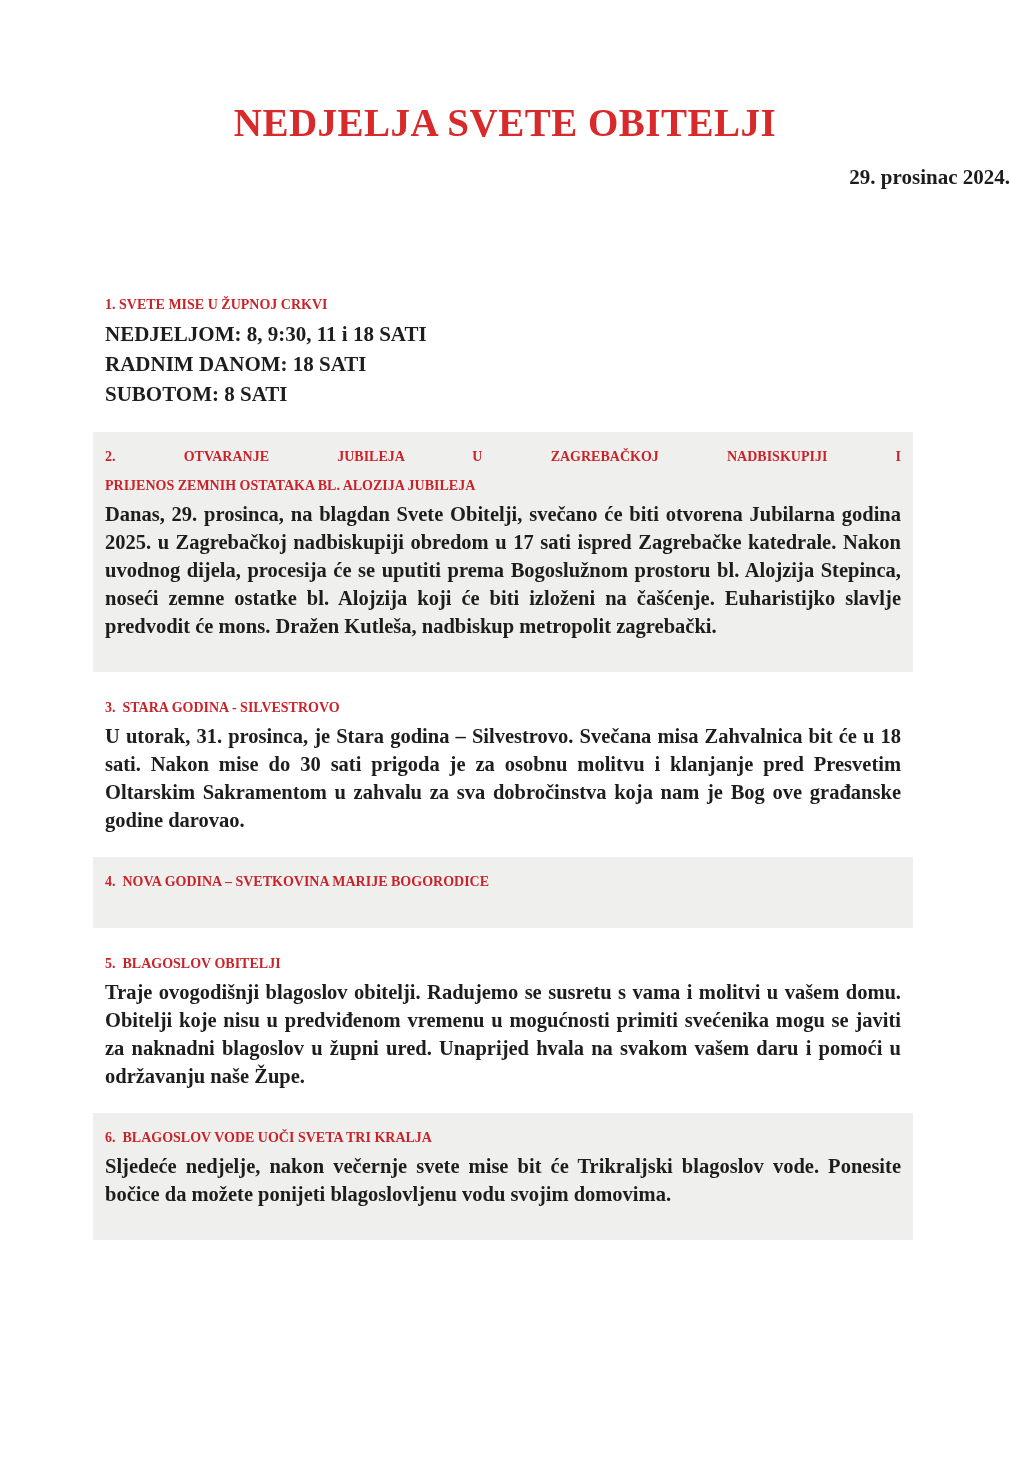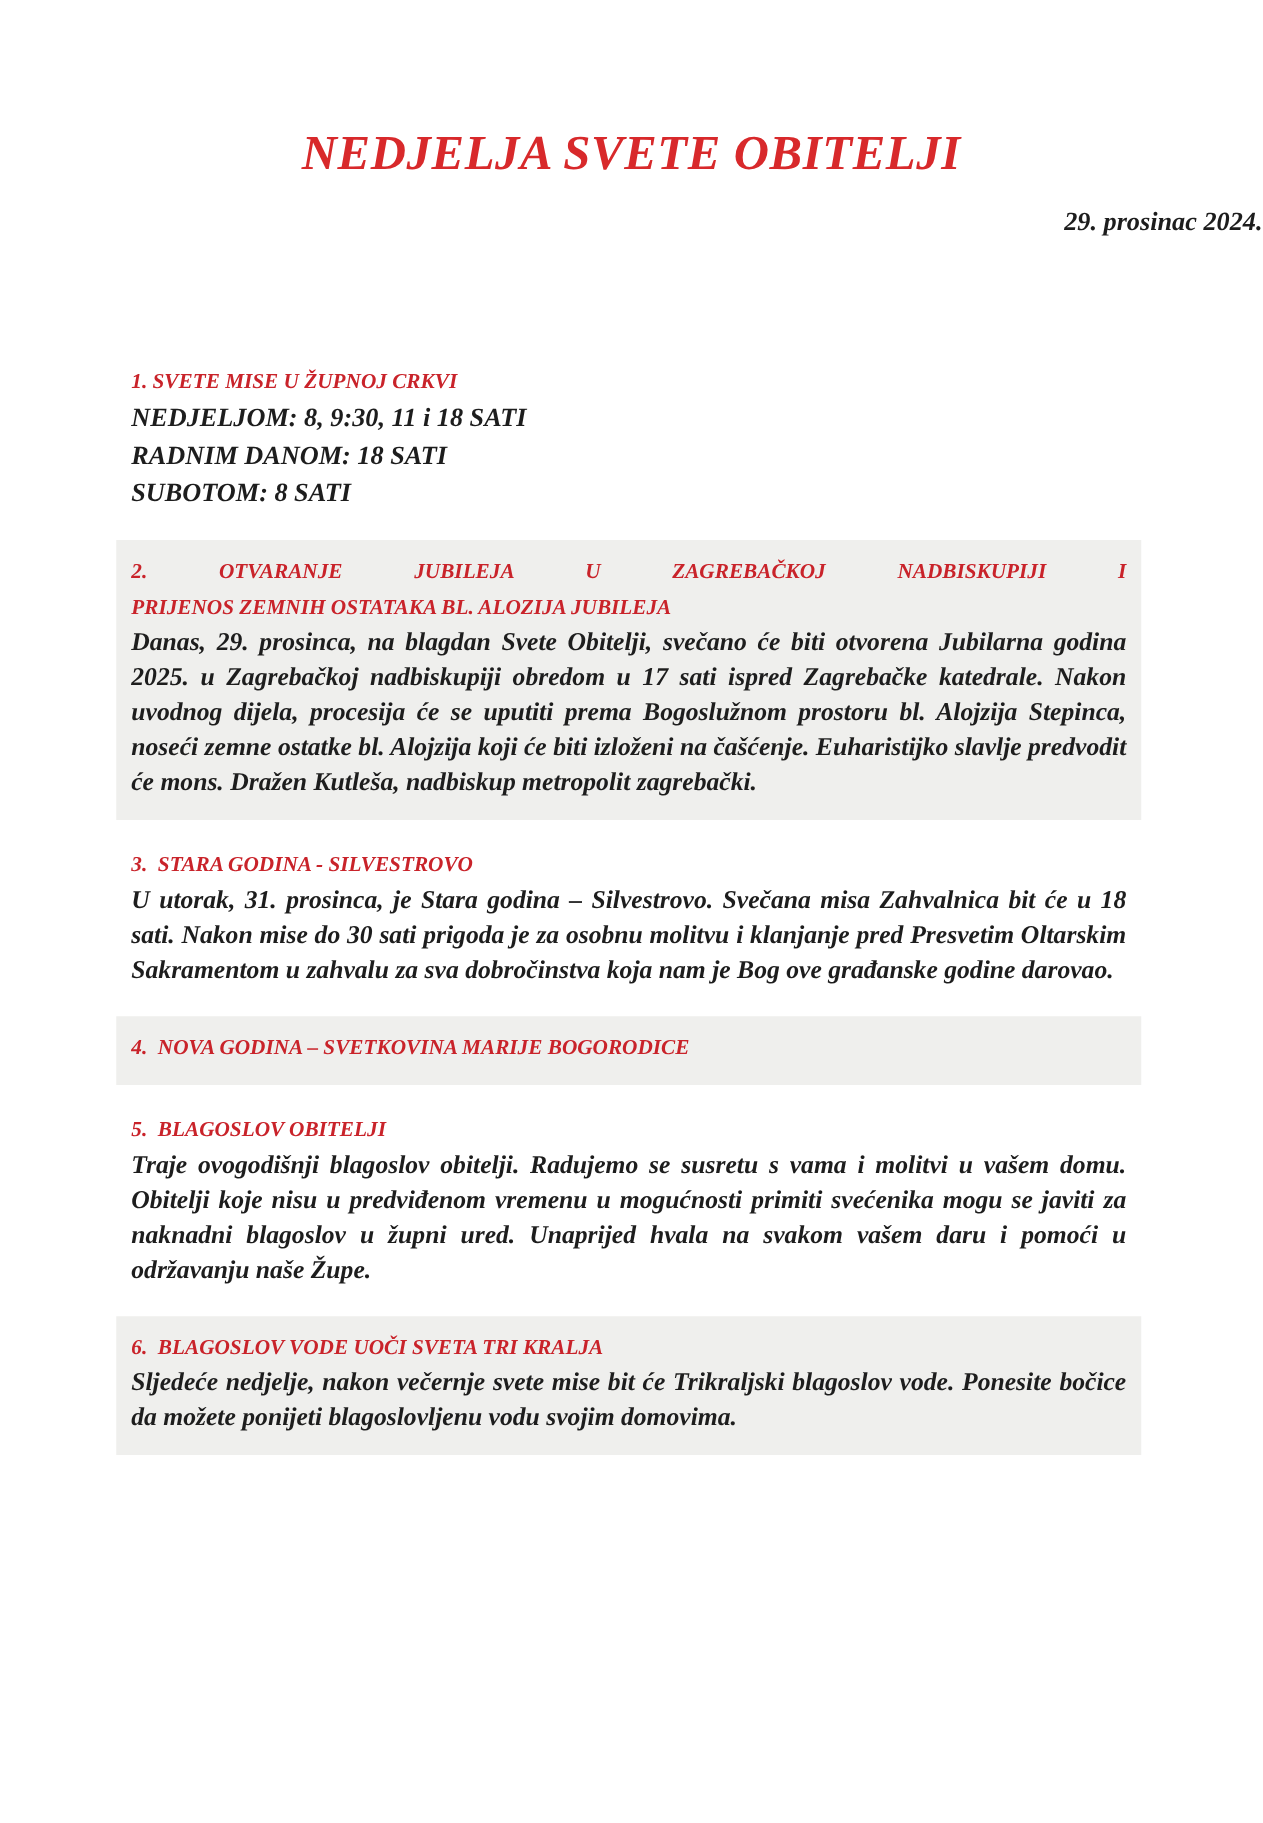--- a/index.html
+++ b/index.html
@@ -14,21 +14,20 @@
   body{background:var(--page-bg);}
   .page{
     position:relative;
     width:1010px;
     height:1458px;
     background:var(--page-bg);
     font-family:"Liberation Serif","DejaVu Serif",serif;
     font-weight:bold;
     color:var(--body-ink);
     overflow:hidden;
-    font-style:italic;
   }
   .doc-title{
     margin:0;
     padding-top:102px;
     text-align:center;
     font-size:39px;
     line-height:1.1;
     letter-spacing:0.5px;
     color:var(--title-red);
   }
@@ -42,25 +41,25 @@
     margin-left:93px;
     margin-top:92px;
   }
   .section{
     padding:8px 12px 10px 12px;
     margin-bottom:13px;
   }
   .section.shaded{
     background:var(--shaded-bg);
     padding-top:10px;
-    padding-bottom:16px;
+    padding-bottom:32px;
   }
   .sec-heading{
     margin:0;
-    font-size:17px;
+    font-size:14px;
     line-height:29px;
     color:var(--heading-red);
     white-space:pre-wrap;
   }
   .sec-heading.justify-full{
     text-align:justify;
     text-align-last:justify;
     white-space:normal;
   }
   .sec-body{

